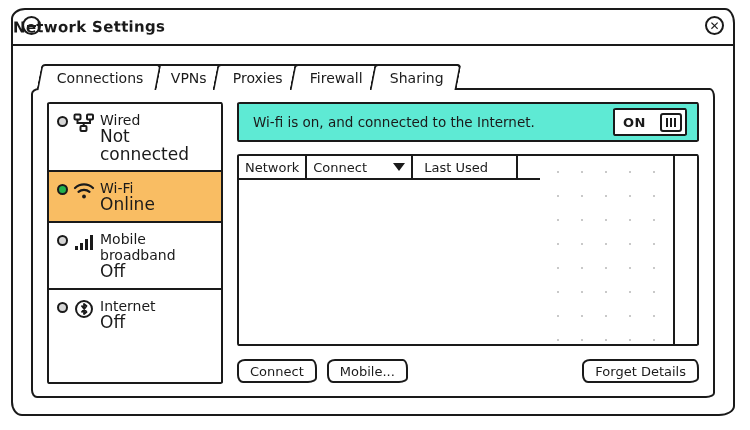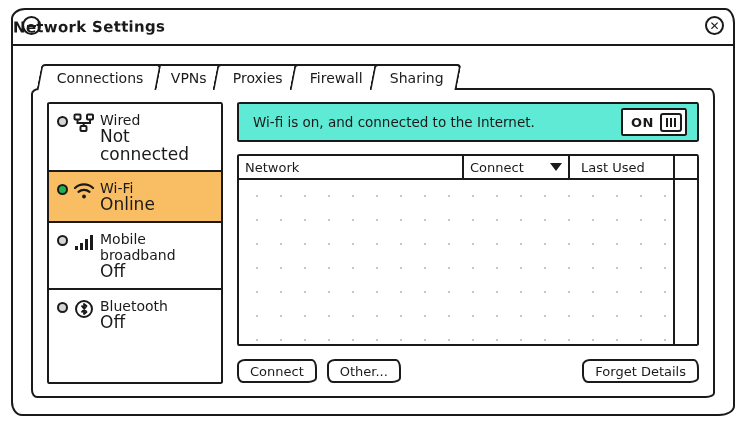--- a/index.html
+++ b/index.html
@@ -186,40 +186,40 @@
     gap: 10px;
   }
   #status-text { font-size: 13.5px; flex: 1 1 auto; }
 
   #wifi-toggle {
     display: flex;
     align-items: center;
     background: #fff;
     height: 24px;
     padding: 0 3px 0 8px;
-    gap: 6px;
+    gap: 14px;
     flex: none;
   }
   #toggle-label { font-size: 13px; font-weight: 700; letter-spacing: .5px; }
   #toggle-knob {
     width: 22px; height: 19px;
     border: 2px solid #1a1a1a;
     border-radius: 3px;
     display: flex; align-items: center; justify-content: center;
     gap: 2px;
     box-sizing: border-box;
   }
   #toggle-knob i { display: block; width: 2px; height: 9px; background: #1a1a1a; }
 
   
   #net-table {
     margin-top: 12px;
     flex: 1 1 auto;
     display: flex;
-    flex-direction: column;
+    flex-direction: row;
     min-height: 0;
     background: #fff;
   }
   #table-head {
     display: flex;
     height: 22px;
     border-bottom: 2px solid #1a1a1a;
     flex: none;
   }
   .th {
@@ -361,21 +361,21 @@
 
         <div class="conn-item">
           <span class="status-dot"></span>
           <span class="conn-icon">
             <svg width="22" height="20" viewBox="0 0 22 20">
               <circle cx="11" cy="10" r="8" fill="none" stroke="#1a1a1a" stroke-width="2"></circle>
               <path d="M8.5 6.5 L13.5 13 L11 15 V5 L13.5 7 L8.5 13.5" fill="none" stroke="#1a1a1a" stroke-width="1.8" stroke-linejoin="round"></path>
             </svg>
           </span>
           <span class="conn-labels">
-            <span class="conn-name">Bluetooth</span><br>
+            <span class="conn-name">Internet</span><br>
             <span class="conn-state">Off</span>
           </span>
         </div>
 
       </div>
 
       <div id="right-col">
 
         <div id="status-banner" class="sketch-sq">
           <span id="status-text">Wi-fi is on, and connected to the Internet.</span>
@@ -400,21 +400,21 @@
             <div class="th th-scroll"></div>
           </div>
           <div id="table-body">
             <div id="table-rows" class="dots"></div>
             <div id="table-scrollbar"></div>
           </div>
         </div>
 
         <div id="footer">
           <div class="btn sketch-box">Connect</div>
-          <div class="btn sketch-box">Other...</div>
+          <div class="btn sketch-box">Mobile...</div>
           <div class="spacer"></div>
           <div class="btn sketch-box">Forget Details</div>
         </div>
 
       </div>
     </div>
   </div>
 </div>
 
 </body></html>

